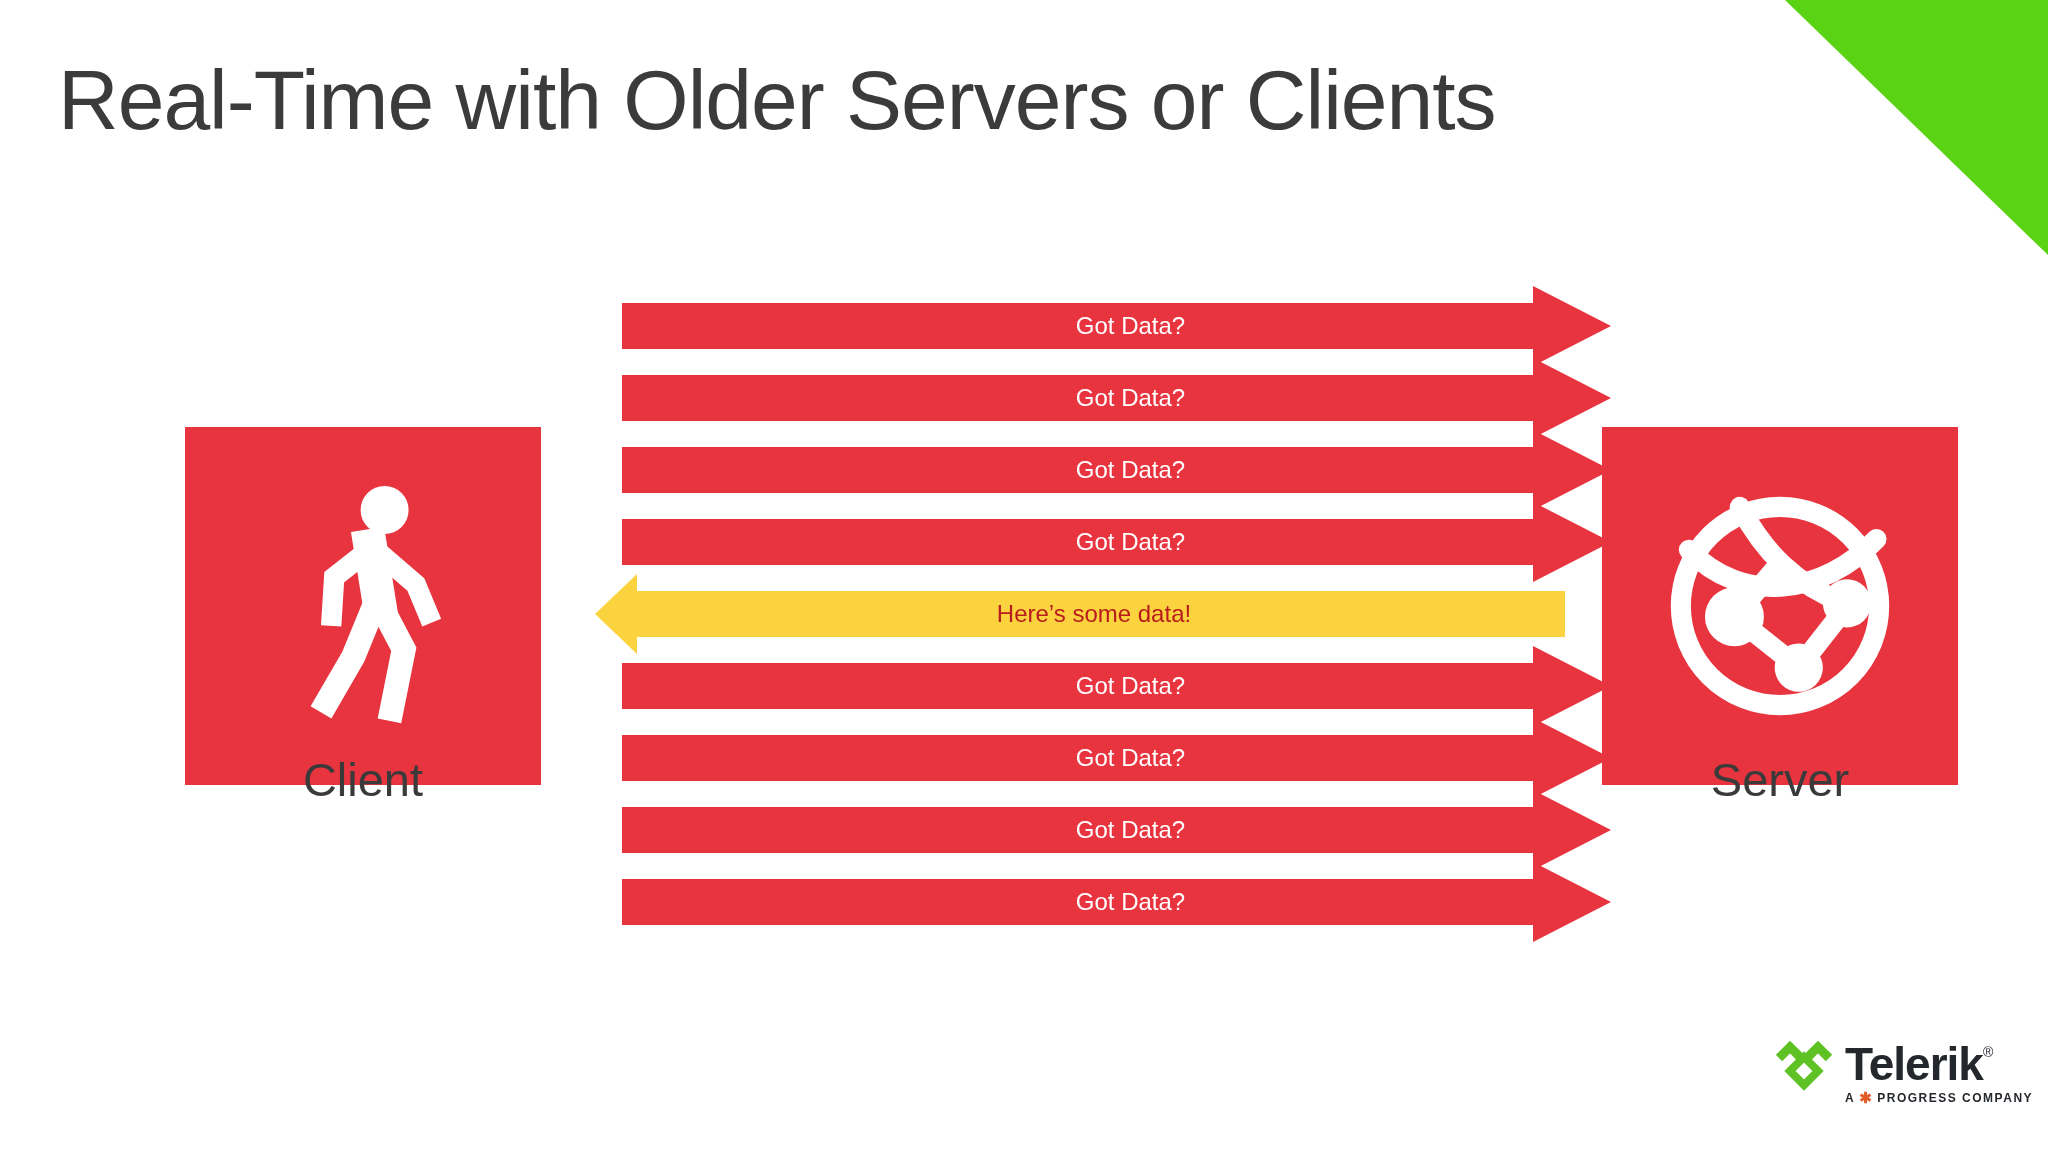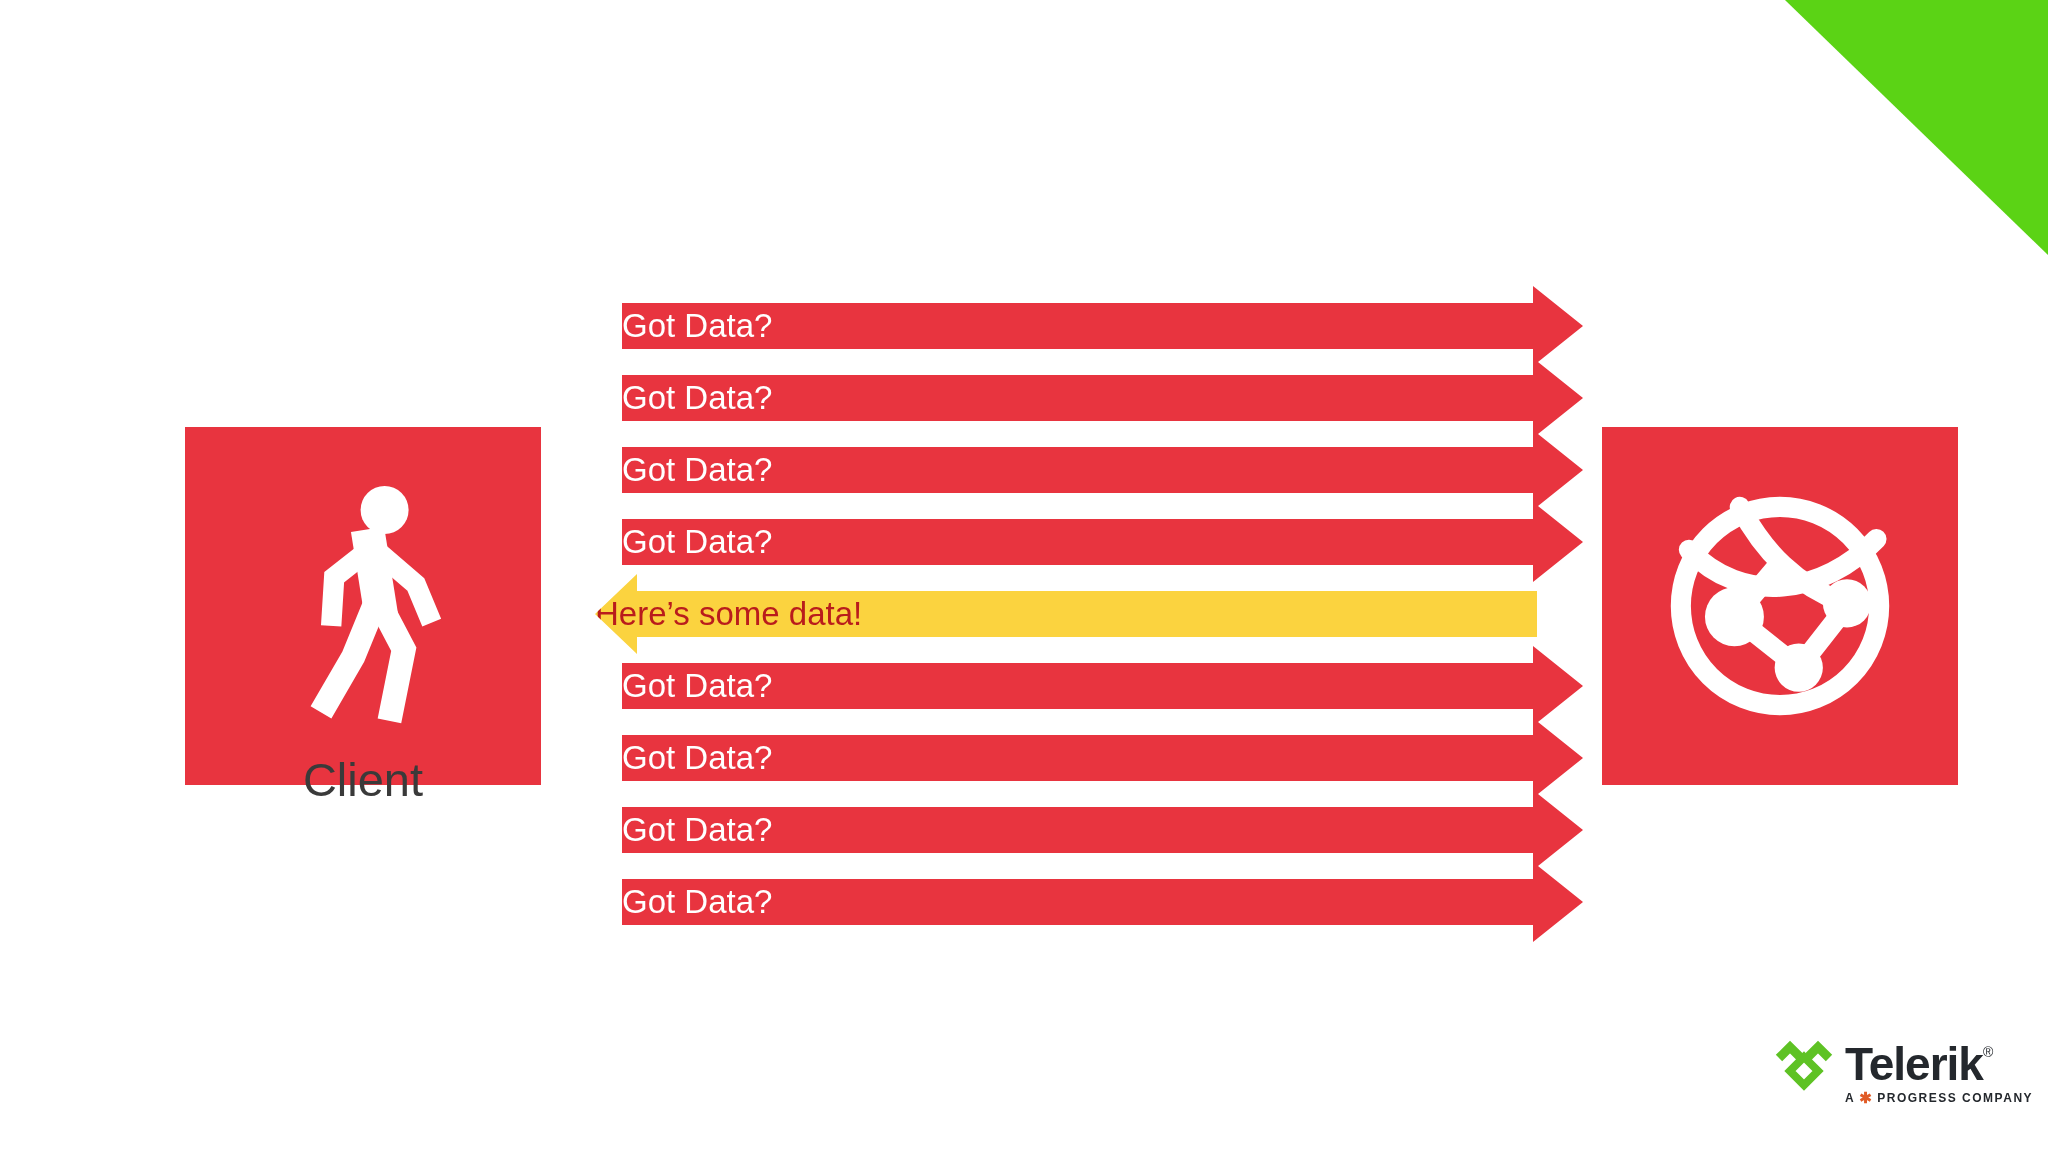--- a/index.html
+++ b/index.html
@@ -29,21 +29,21 @@
   .endpoint svg{display:block;}
   .endpoint-label{
     position:absolute;top:754px;height:52px;
     font-size:47px;color:#3a3a3a;text-align:center;line-height:52px;
   }
   .client-label{left:185px;width:356px;}
   .server-label{left:1602px;width:356px;}
   
   .arrow{
     position:absolute;height:80px;line-height:80px;
-    font-size:33px;white-space:nowrap;
+    text-align:center;font-size:24px;white-space:nowrap;padding-left:28px;
   }
   .arrow-right{
     left:622px;width:961px;background:#e8343f;color:#ffffff;
     clip-path:polygon(0 17px,911px 17px,911px 0px,100% 40px,911px 80px,911px 63px,0 63px);
   }
   .arrow-left{
     left:595px;width:942px;background:#fbd33f;color:#b91c1c;
     clip-path:polygon(0 40px,42px 0,42px 17px,100% 17px,100% 63px,42px 63px,42px 80px);
   }
   .row0{top:286px}.row1{top:358px}.row2{top:430px}.row3{top:502px}
@@ -63,20 +63,21 @@
   }
   .progress-star{color:#e05b26;font-size:15px;line-height:12px;}
 </style>
 </head>
 <body>
 
 <div class="slide">
 
   <div class="corner"></div>
 
+  <div class="title">Real-Time with Older Servers or Clients</div>
 
   <div class="endpoint client-box">
     <span>
       <svg width="240" height="268" viewBox="0 0 100 110" fill="none" stroke="#ffffff" stroke-width="9" stroke-linecap="square">
         <circle cx="59" cy="15" r="10" fill="#ffffff" stroke="none"></circle>
         <path d="M53 30 L57 55" stroke-width="14"></path>
         <path d="M52 32 L38 43 L37 59" stroke-width="8.5"></path>
         <path d="M58 34 L72 46 L77 58" stroke-width="8.5"></path>
         <path d="M57 54 L67 73 L62 98" stroke-width="10"></path>
         <path d="M55 54 L46 76 L35 95" stroke-width="10"></path>
@@ -93,20 +94,21 @@
         <path d="M35 13 C 44 30, 56 42, 74 49"></path>
         <path d="M33 54 L57 73"></path>
         <path d="M57 73 L75 50"></path>
         <path d="M33 54 L50 34"></path>
         <circle cx="33" cy="54" r="11" fill="#ffffff" stroke="none"></circle>
         <circle cx="75" cy="49" r="9" fill="#ffffff" stroke="none"></circle>
         <circle cx="57" cy="73" r="9" fill="#ffffff" stroke="none"></circle>
       </svg>
     </span>
   </div>
+  <div class="endpoint-label server-label">Server</div>
 
   <div class="arrow arrow-right row0">Got Data?</div>
   <div class="arrow arrow-right row1">Got Data?</div>
   <div class="arrow arrow-right row2">Got Data?</div>
   <div class="arrow arrow-right row3">Got Data?</div>
   <div class="arrow arrow-left  row4">Here’s some data!</div>
   <div class="arrow arrow-right row5">Got Data?</div>
   <div class="arrow arrow-right row6">Got Data?</div>
   <div class="arrow arrow-right row7">Got Data?</div>
   <div class="arrow arrow-right row8">Got Data?</div>

